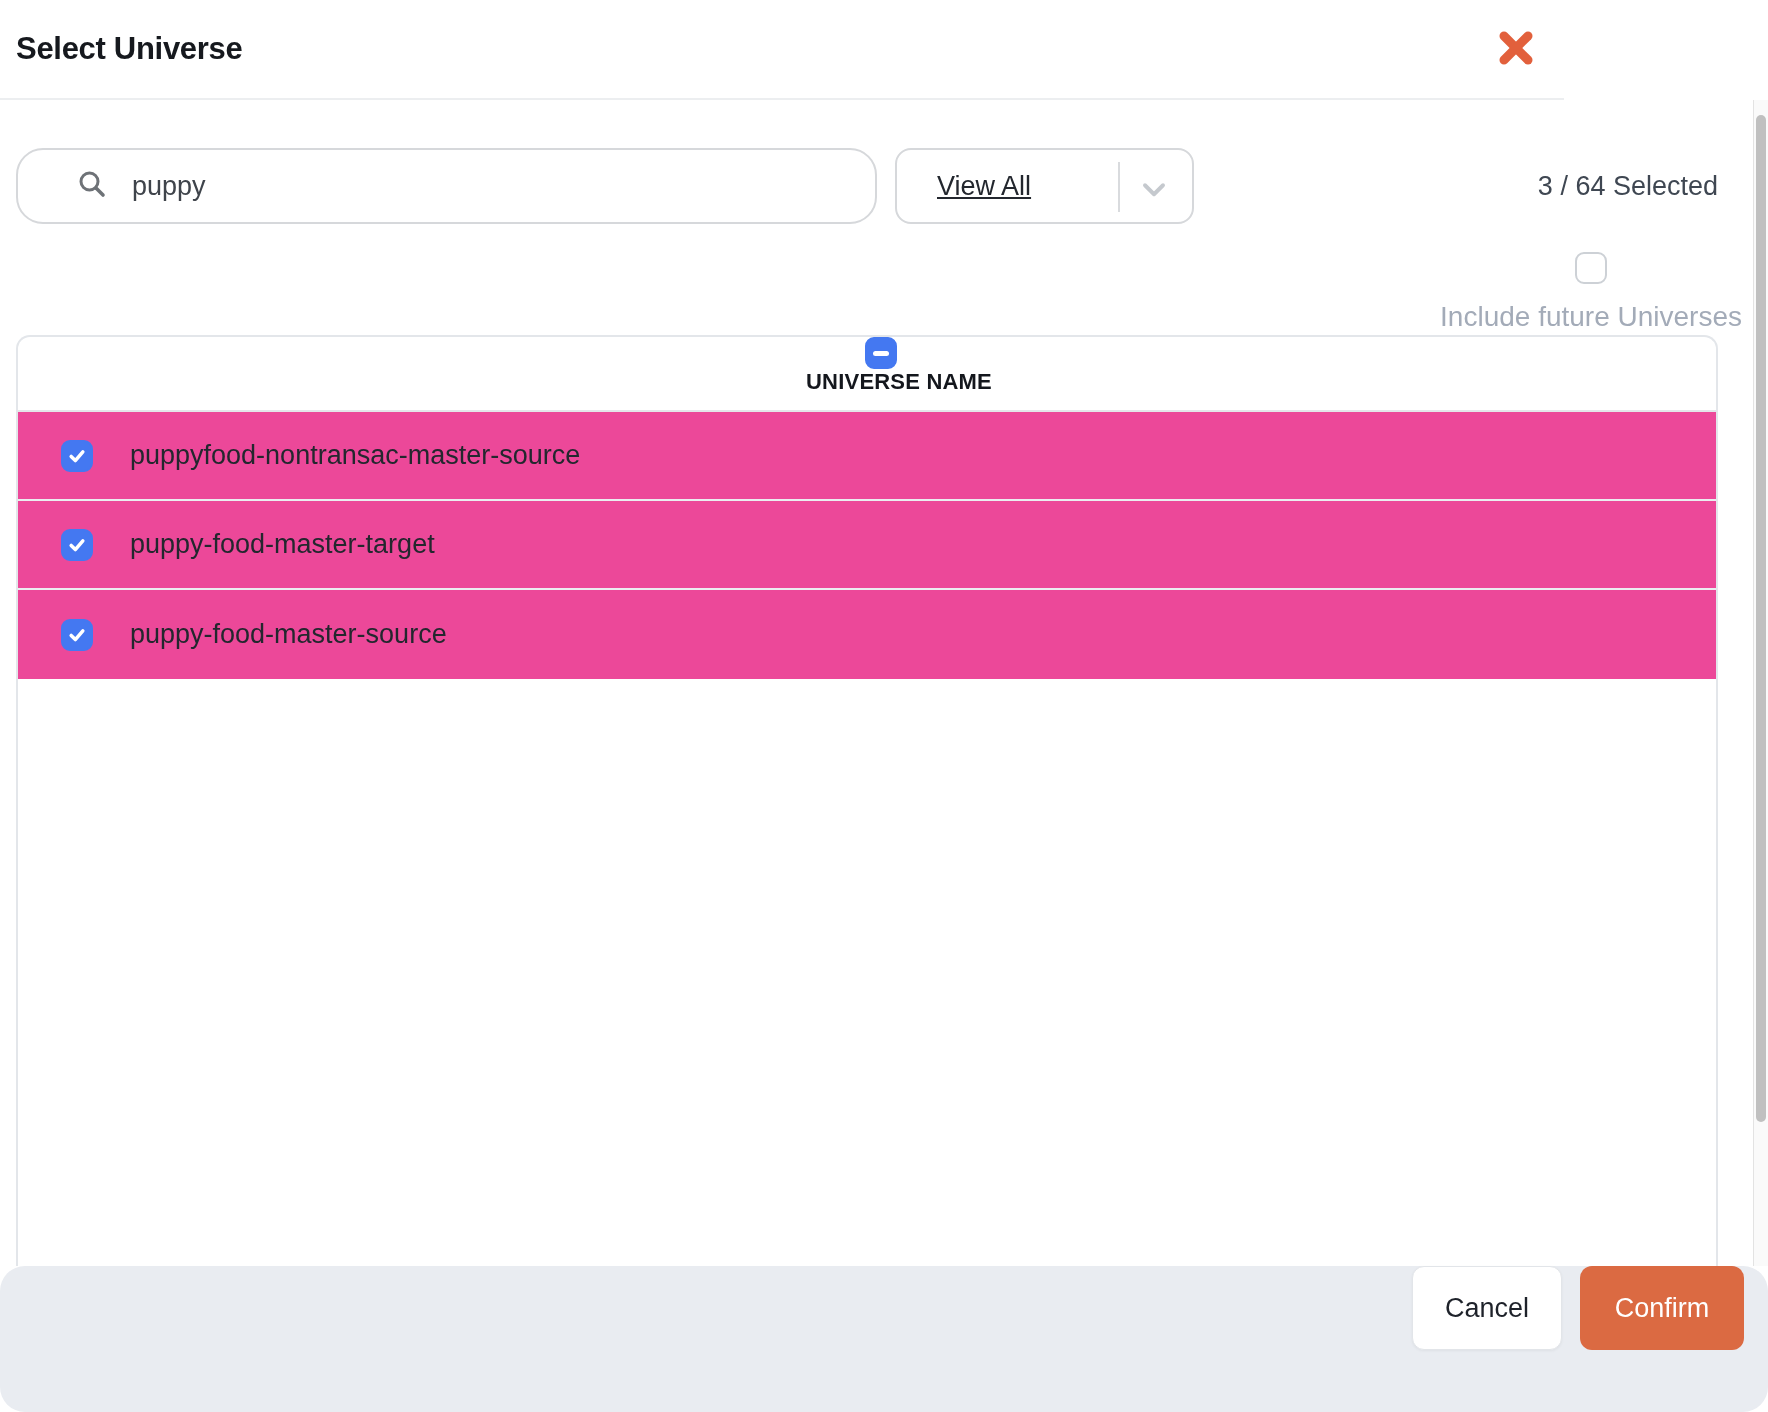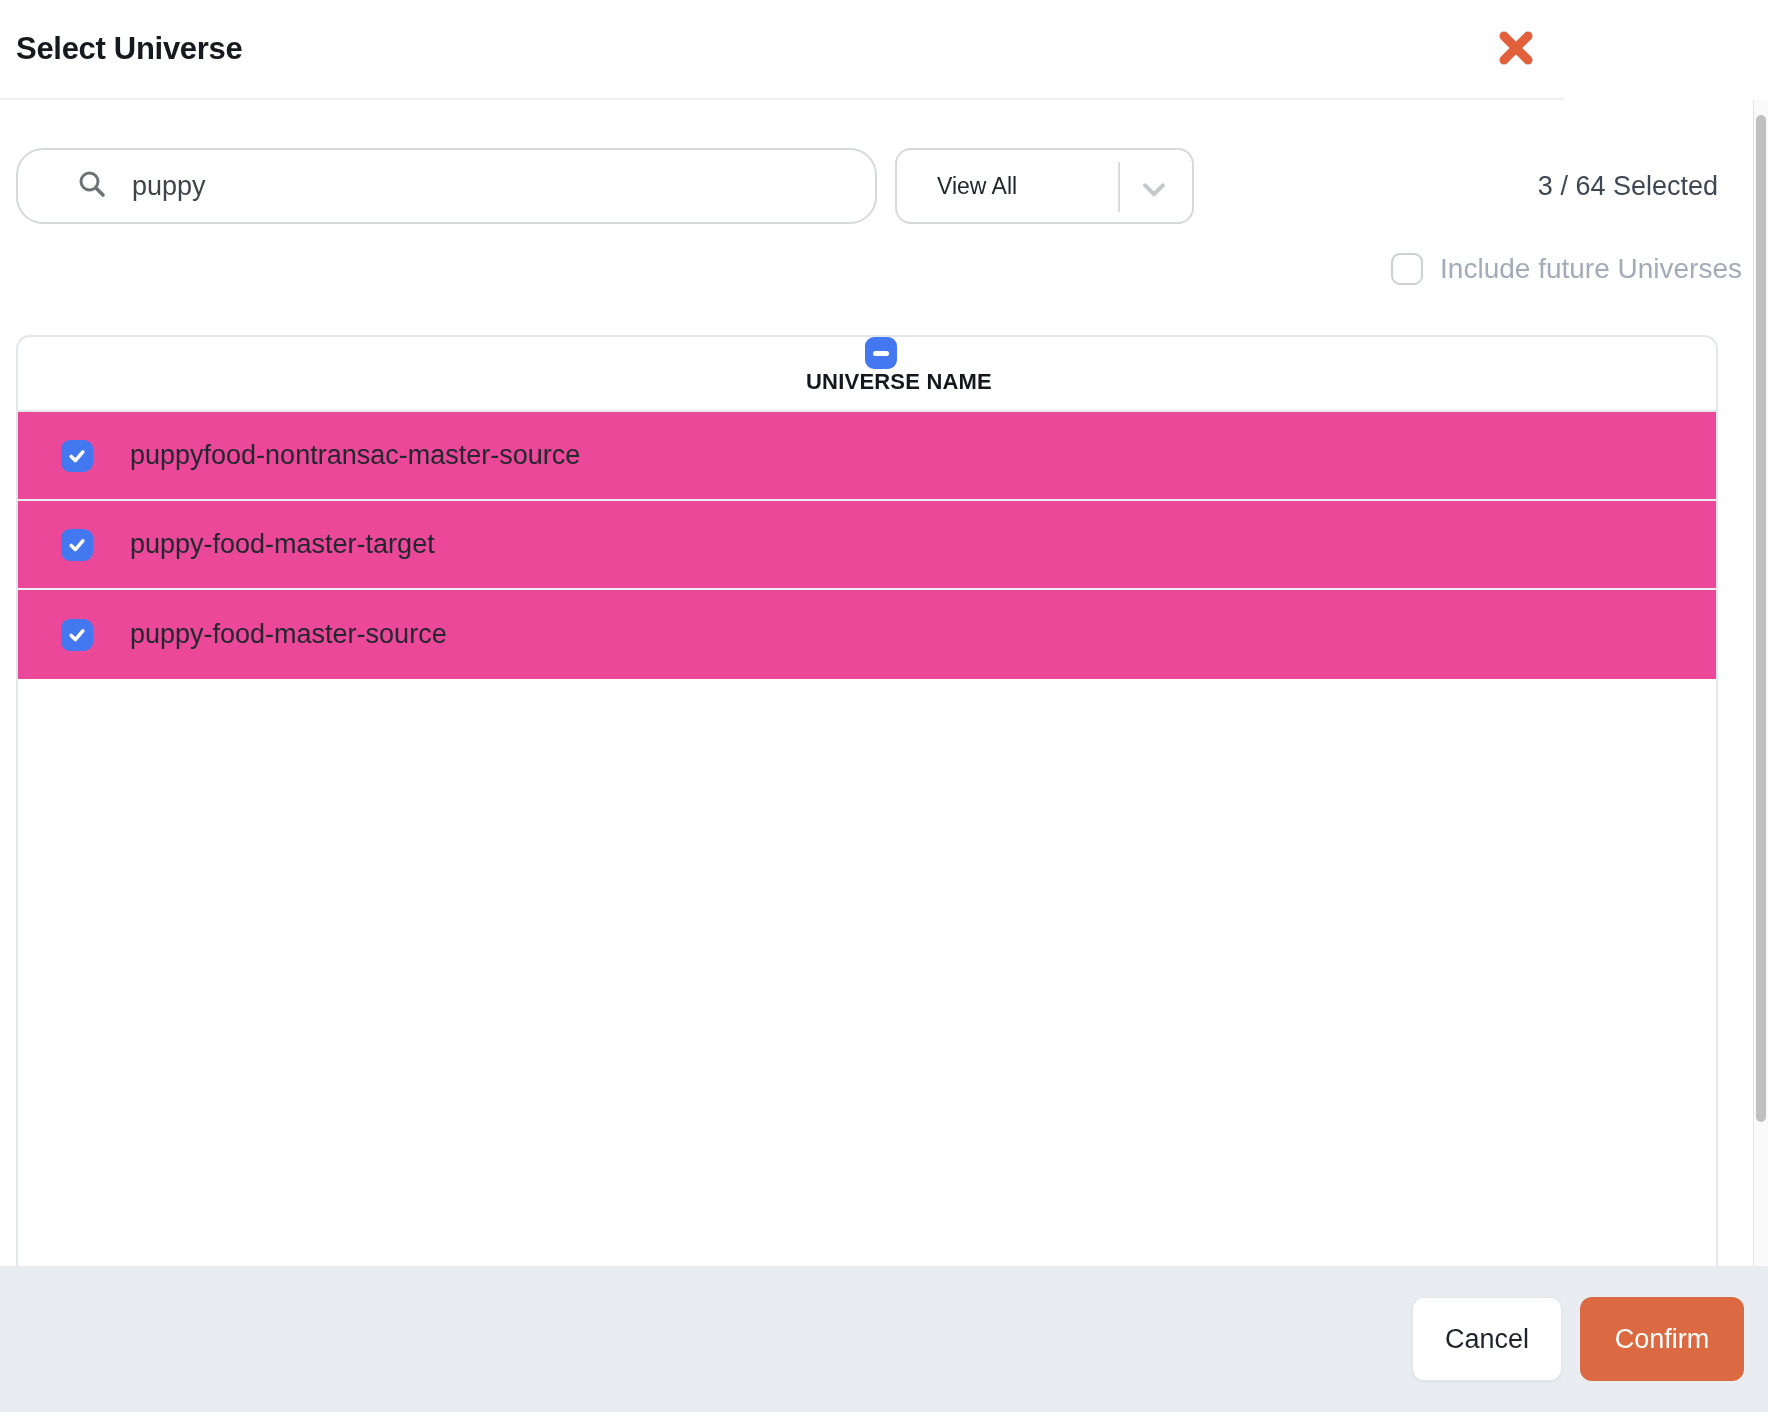--- a/index.html
+++ b/index.html
@@ -30,32 +30,32 @@
   }
   .search-input{
     border:none; outline:none; font-family:inherit; font-size:27px; color:#3F444B;
     margin-left:24px; flex:1; background:transparent; height:60px;
   }
   .select-box{
     position:absolute; left:895px; top:148px; width:299px; height:76px;
     border:2px solid #D6D8DB; border-radius:16px; background:#fff;
     display:flex; align-items:center; padding-left:40px; cursor:pointer;
   }
-  .select-label{ font-size:23px; color:#23272E; }
+  .select-label{ font-size:27px; color:#23272E;text-decoration:underline; }
   .select-divider{
     position:absolute; right:72px; top:12px; width:2px; height:50px; background:#D9DBDE;
   }
   .select-chevron{ position:absolute; right:20px; top:21px; }
   .selected-count{
     position:absolute; top:148px; right:50px; height:76px;
     display:flex; align-items:center; font-size:27px; color:#3F4752;
   }
   .include-future{
     position:absolute; top:252px; right:26px; height:34px;
-    display:flex; align-items:center; gap:17px; cursor:pointer;
+    display:flex; align-items:center; gap:17px; cursor:pointer;flex-direction:column;
   }
   .include-future .label{ font-size:28px; color:#A3ABB8; }
 
   
   .cbx{
     width:32px; height:32px; border-radius:9px; flex:0 0 32px;
     display:flex; align-items:center; justify-content:center; cursor:pointer;
     position:relative; background:#fff; border:2px solid #CDD1D6;
   }
   .cbx.checked, .cbx.indeterminate{ background:#4478F1; border-color:#4478F1; }
@@ -91,22 +91,22 @@
     background:#FAFAFA; border-left:1px solid #E3E3E3;
   }
   .scrollbar-thumb{
     position:absolute; left:2px; right:2px; top:15px; height:1007px;
     background:#C0C0C0; border-radius:6px; cursor:grab;
   }
 
   
   .modal-footer{
     position:absolute; left:0; right:0; bottom:0; height:146px;
-    background:#E9ECF1; display:flex; align-items:center; justify-content:flex-end;
-    gap:18px; padding-right:24px;
+    background:#E9ECF1; display:flex; align-items:flex-start; justify-content:flex-end;
+    gap:18px; padding-right:24px;border-radius:25px;
   }
   .btn{
     height:84px; border-radius:12px; font-family:inherit; font-size:27px;
     display:flex; align-items:center; justify-content:center; cursor:pointer; border:none;
   }
   .btn-cancel{
     width:150px; background:#ffffff; color:#1E222A;
     border:1px solid #E2E5E9; box-shadow:0 1px 3px rgba(0,0,0,0.05);
   }
   .btn-confirm{ width:164px; background:#DB6A42; color:#ffffff; }

